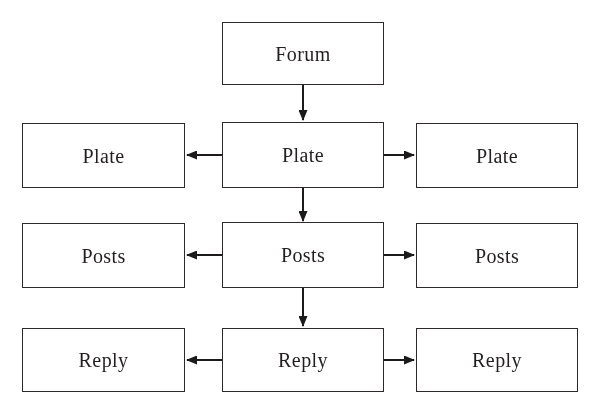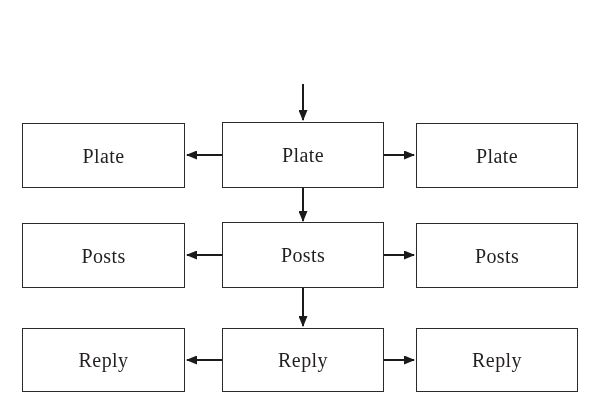--- a/index.html
+++ b/index.html
@@ -68,20 +68,23 @@
     <line x1="223" y1="155" x2="187" y2="155" marker-end="url(#ah)" stroke="#1c1a1b"></line>
     <line x1="383" y1="155" x2="414" y2="155" marker-end="url(#ah)" stroke="#1c1a1b"></line>
     <line x1="303" y1="187" x2="303" y2="221" marker-end="url(#ah)" stroke="#1c1a1b"></line>
     <line x1="223" y1="255" x2="187" y2="255" marker-end="url(#ah)" stroke="#1c1a1b"></line>
     <line x1="383" y1="255" x2="414" y2="255" marker-end="url(#ah)" stroke="#1c1a1b"></line>
     <line x1="303" y1="287" x2="303" y2="326" marker-end="url(#ah)" stroke="#1c1a1b"></line>
     <line x1="223" y1="360" x2="187" y2="360" marker-end="url(#ah)" stroke="#1c1a1b"></line>
     <line x1="383" y1="360" x2="414" y2="360" marker-end="url(#ah)" stroke="#1c1a1b"></line>
   </svg>
 
+  <div class="box b-forum">
+    <span class="box-label">Forum</span>
+  </div>
 
   <div class="box b-plate-l">
     <span class="box-label">Plate</span>
   </div>
   <div class="box b-plate-c">
     <span class="box-label">Plate</span>
   </div>
   <div class="box b-plate-r">
     <span class="box-label">Plate</span>
   </div>

